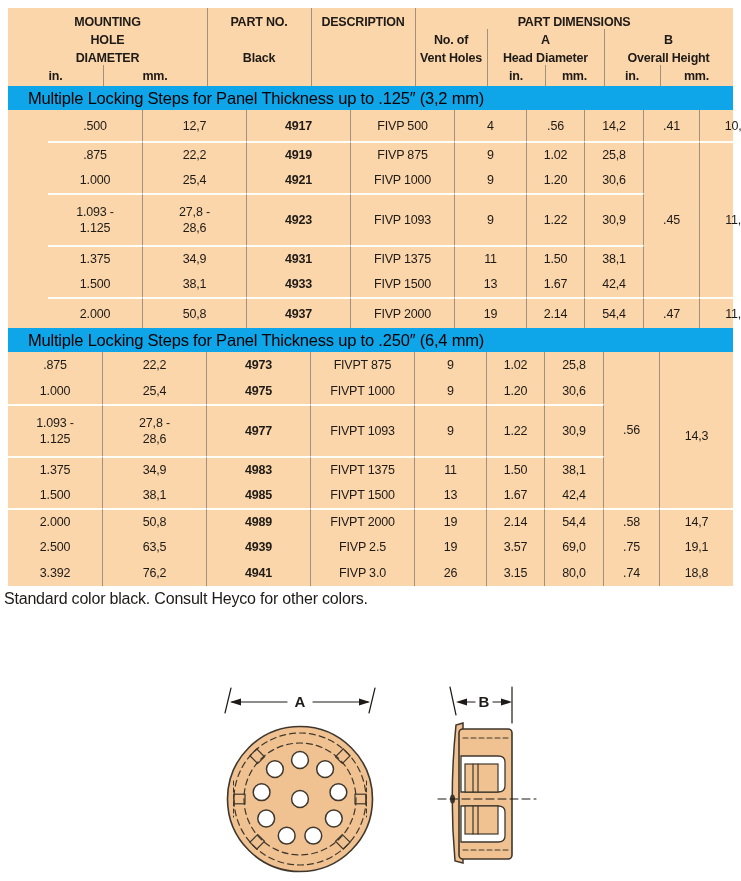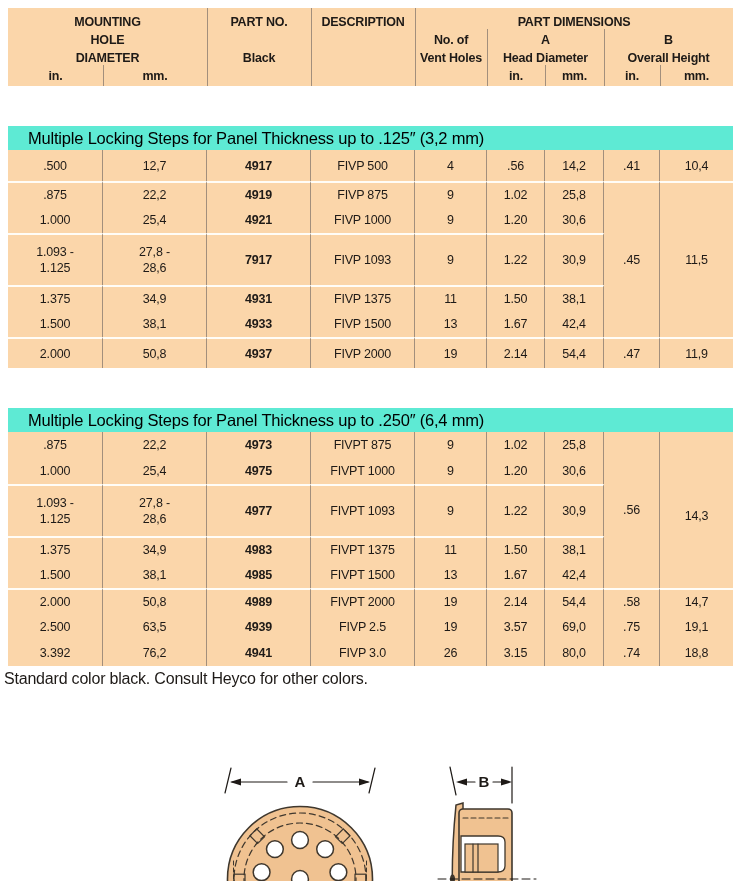--- a/index.html
+++ b/index.html
@@ -4,21 +4,21 @@
 <style>
   html,body{margin:0;padding:0;background:#fff;}
   body{font-family:"Liberation Sans",sans-serif;color:#1e1a17;}
   .wrap{position:relative;width:741px;height:881px;background:#fff;overflow:hidden;}
   .ptable{margin:8px 8px 0 8px;width:725px;}
   
   .thead{position:relative;height:78px;background:#fbd6aa;}
   .hl{position:absolute;font-weight:bold;font-size:12.5px;line-height:18px;text-align:center;white-space:pre-line;letter-spacing:-0.2px;}
   .vline{position:absolute;width:1px;background:#a28f7c;}
   
-  .stitle{font-size:16.5px;line-height:19px;color:#000;background:#5eead4;padding:3px 0 2px 20px;height:24px;box-sizing:border-box;letter-spacing:-0.2px;margin-top:40px;}
+  .stitle{font-size:16.5px;line-height:19px;color:#000;background:#0ea5e9;padding:3px 0 2px 20px;height:24px;box-sizing:border-box;letter-spacing:-0.2px;}
   
   .tbody{display:grid;background:#fbd6aa;}
   .cell{display:flex;align-items:center;justify-content:center;font-size:12.5px;line-height:16px;text-align:center;white-space:pre-line;border-right:1px solid #a28f7c;box-sizing:border-box;letter-spacing:-0.2px;}
   .cell.c9{border-right:none;}
   .cell.bold{font-weight:bold;}
   .cell.sep{border-top:2px solid #fffdf7;}
   .footnote{font-size:16px;line-height:15px;margin:5px 0 0 4px;letter-spacing:-0.2px;}
   svg{display:block;}
   svg text{font-family:"Liberation Sans",sans-serif;}
 </style>
@@ -57,21 +57,21 @@
       <div class="vline" style="left:407px;top:0;height:78px"></div>
       <div class="vline" style="left:95px;top:57px;height:21px"></div>
       <div class="vline" style="left:479px;top:21px;height:57px"></div>
       <div class="vline" style="left:596px;top:21px;height:57px"></div>
       <div class="vline" style="left:537px;top:57px;height:21px"></div>
       <div class="vline" style="left:652px;top:57px;height:21px"></div>
     </div>
 
     <div id="sections">
         <div class="stitle">Multiple Locking Steps for Panel Thickness up to .125″ (3,2 mm)</div>
-        <div class="tbody" style="grid-template-columns: 95px 104px 104px 104px 72px 58px 59px 56px 73px; grid-template-rows: 31px 26px 26px 52px 26px 26px 31px;">
+        <div class="tbody" style="grid-template-columns: 95px 104px 104px 104px 72px 58px 59px 56px 73px; grid-template-rows: 31px 26px 26px 52px 26px 26px 31px; padding-left: 40px;">
           <div class="cell c1" style="grid-area: 1 / 1;">.500</div>
           <div class="cell c2" style="grid-area: 1 / 2;">12,7</div>
           <div class="cell c3 bold" style="grid-area: 1 / 3;">4917</div>
           <div class="cell c4" style="grid-area: 1 / 4; text-align: right;">FIVP 500</div>
           <div class="cell c5" style="grid-area: 1 / 5;">4</div>
           <div class="cell c6" style="grid-area: 1 / 6;">.56</div>
           <div class="cell c7" style="grid-area: 1 / 7;">14,2</div>
           <div class="cell c8" style="grid-area: 1 / 8;">.41</div>
           <div class="cell c9 c9" style="grid-area: 1 / 9;">10,4</div>
           <div class="cell c1 sep" style="grid-area: 2 / 1;">.875</div>
@@ -85,21 +85,21 @@
           <div class="cell c2" style="grid-area: 3 / 2;">25,4</div>
           <div class="cell c3 bold" style="grid-area: 3 / 3;">4921</div>
           <div class="cell c4" style="grid-area: 3 / 4;">FIVP 1000</div>
           <div class="cell c5" style="grid-area: 3 / 5;">9</div>
           <div class="cell c6" style="grid-area: 3 / 6;">1.20</div>
           <div class="cell c7" style="grid-area: 3 / 7;">30,6</div>
           <div class="cell c1 sep" style="grid-area: 4 / 1;">1.093 -
 1.125</div>
           <div class="cell c2 sep" style="grid-area: 4 / 2;">27,8 -
 28,6</div>
-          <div class="cell c3 bold sep" style="grid-area: 4 / 3;">7917</div>
+          <div class="cell c3 bold sep" style="grid-area: 4 / 3;">4923</div>
           <div class="cell c4 sep" style="grid-area: 4 / 4;">FIVP 1093</div>
           <div class="cell c5 sep" style="grid-area: 4 / 5;">9</div>
           <div class="cell c6 sep" style="grid-area: 4 / 6;">1.22</div>
           <div class="cell c7 sep" style="grid-area: 4 / 7;">30,9</div>
           <div class="cell c1 sep" style="grid-area: 5 / 1;">1.375</div>
           <div class="cell c2 sep" style="grid-area: 5 / 2;">34,9</div>
           <div class="cell c3 bold sep" style="grid-area: 5 / 3;">4931</div>
           <div class="cell c4 sep" style="grid-area: 5 / 4;">FIVP 1375</div>
           <div class="cell c5 sep" style="grid-area: 5 / 5;">11</div>
           <div class="cell c6 sep" style="grid-area: 5 / 6;">1.50</div>

